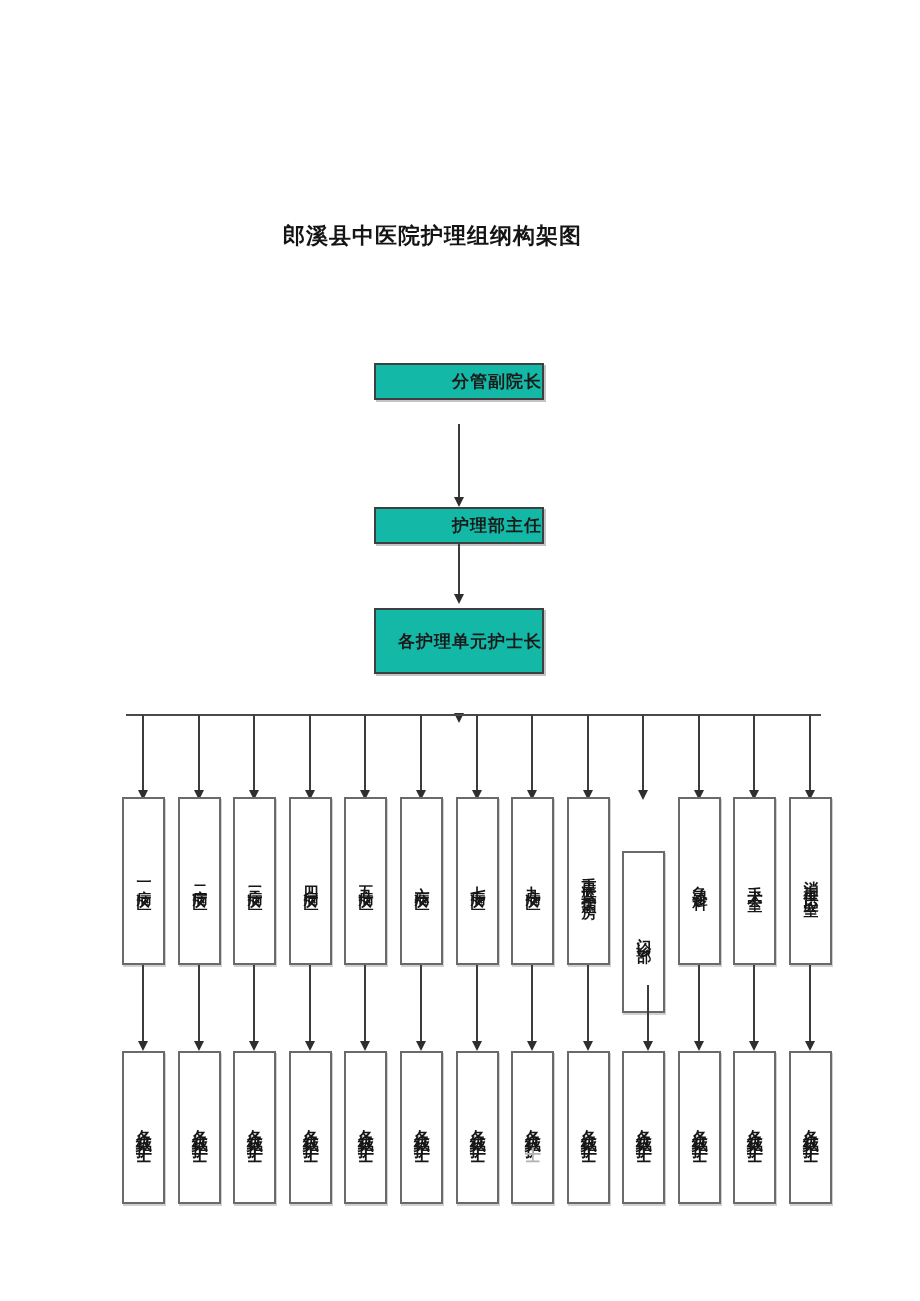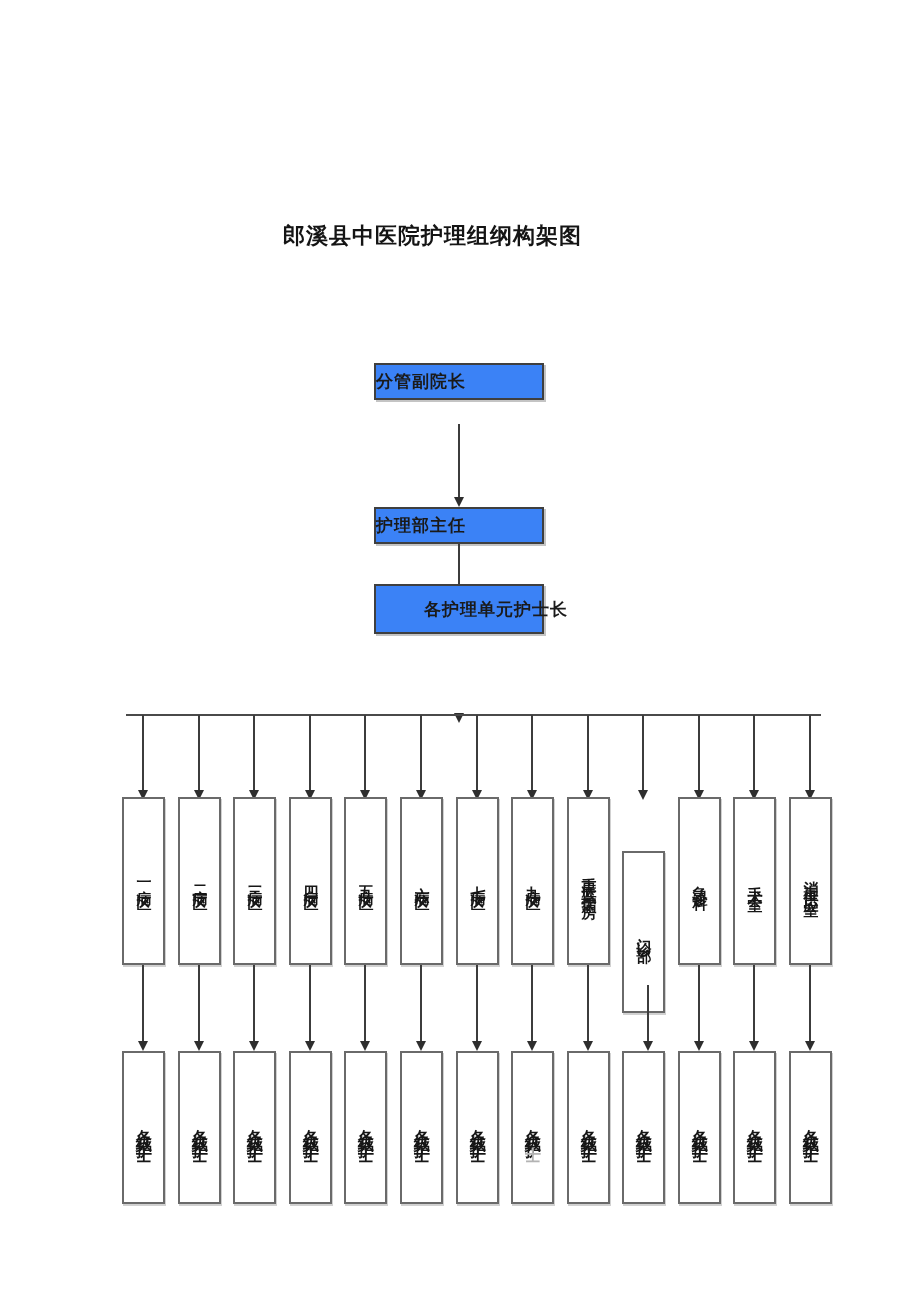--- a/index.html
+++ b/index.html
@@ -19,30 +19,30 @@
     letter-spacing:1px;
     color:#141414;
     white-space:nowrap;
   }
   
   .hbox{
     position:absolute;
     left:374px;width:170px;
     box-sizing:border-box;
     border:2px solid #3f3f3f;
-    background:#3b82f6;
+    background:#14b8a6;
     box-shadow:2px 2px 0 rgba(125,125,125,0.45);
-    display:flex;align-items:center;justify-content:flex-start;
+    display:flex;align-items:center;justify-content:flex-end;
     font-size:17px;font-weight:bold;
     letter-spacing:1px;
     white-space:nowrap;
   }
   .hbox.b1{top:363px;height:37px;}
   .hbox.b2{top:507px;height:37px;}
-  .hbox.b3{top:584px;height:50px;padding-left:48px;}
+  .hbox.b3{top:608px;height:66px;padding-left:48px;}
   
   .vline{
     position:absolute;
     width:2px;
     background:#3c3c3c;
   }
   .ah{
     position:absolute;
     width:0;height:0;
     border-left:5px solid transparent;

